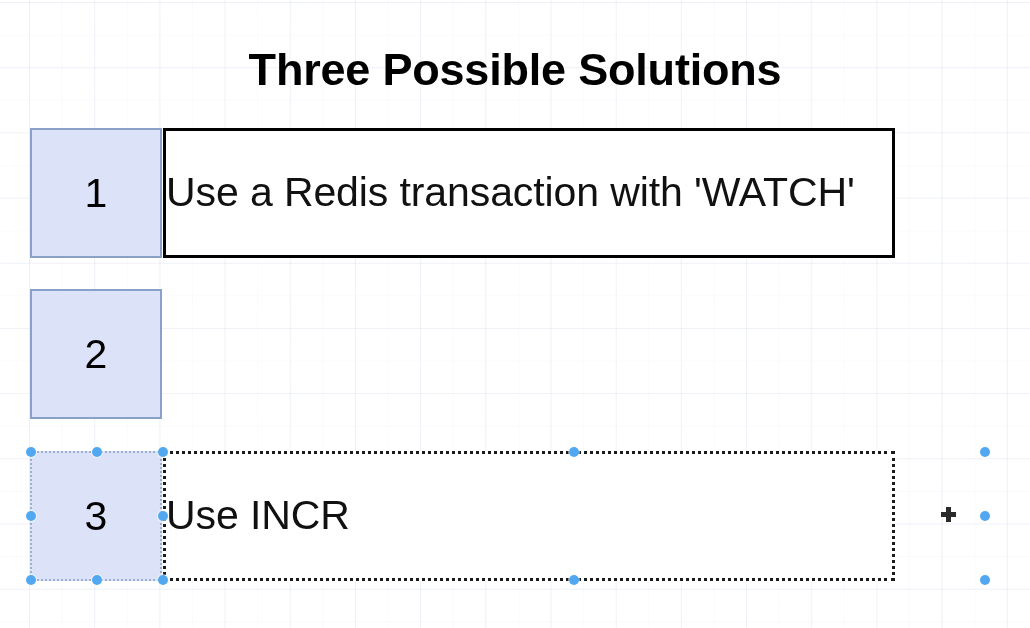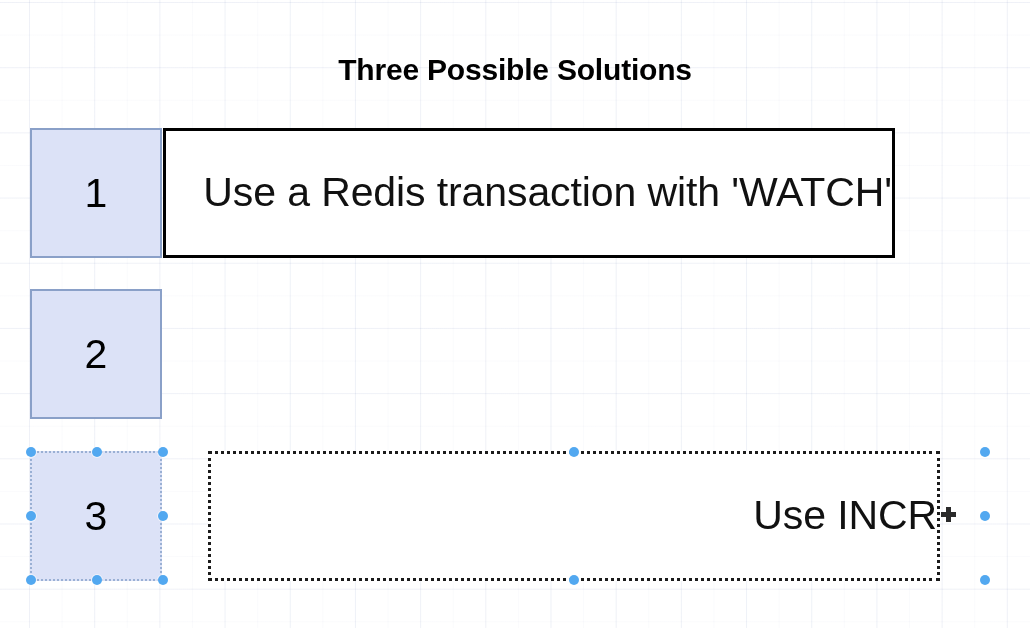--- a/index.html
+++ b/index.html
@@ -30,21 +30,21 @@
   }
 
   
   #slide-title {
     position: absolute;
     left: 0;
     top: 43px;
     width: 1030px;
     text-align: center;
     font-family: "Liberation Sans", sans-serif;
-    font-size: 30px;
+    font-size: 45px;
     font-weight: bold;
     color: #000000;
     letter-spacing: -0.2px;
     line-height: 54px;
     white-space: nowrap;
   }
 
   
   .row {
     position: absolute;
@@ -81,40 +81,39 @@
     position: absolute;
     left: 133px;
     top: 0;
     width: 732px;
     height: 130px;
     box-sizing: border-box;
     background: #ffffff;
     border: 3px solid #000000;
     display: flex;
     align-items: center;
-    justify-content: flex-end;
+    justify-content: flex-start;
   }
   .text-box-label {
     font-family: "Liberation Sans", sans-serif;
     font-size: 41px;
     font-weight: normal;
     color: #111111;
     line-height: 1.15;
     white-space: nowrap;
     letter-spacing: -0.1px;
   }
 
   
   .row-3 .num-box {
     border: 2px dotted #9ab0d4;
     background: #dce2f7;
   }
   .row-3 .text-box {
     border: 3px dotted #1b1b1b;
-    margin-left: 45px;
   }
 
   
   .handle {
     position: absolute;
     width: 10px;
     height: 10px;
     margin-left: -5px;
     margin-top: -5px;
     border-radius: 50%;

